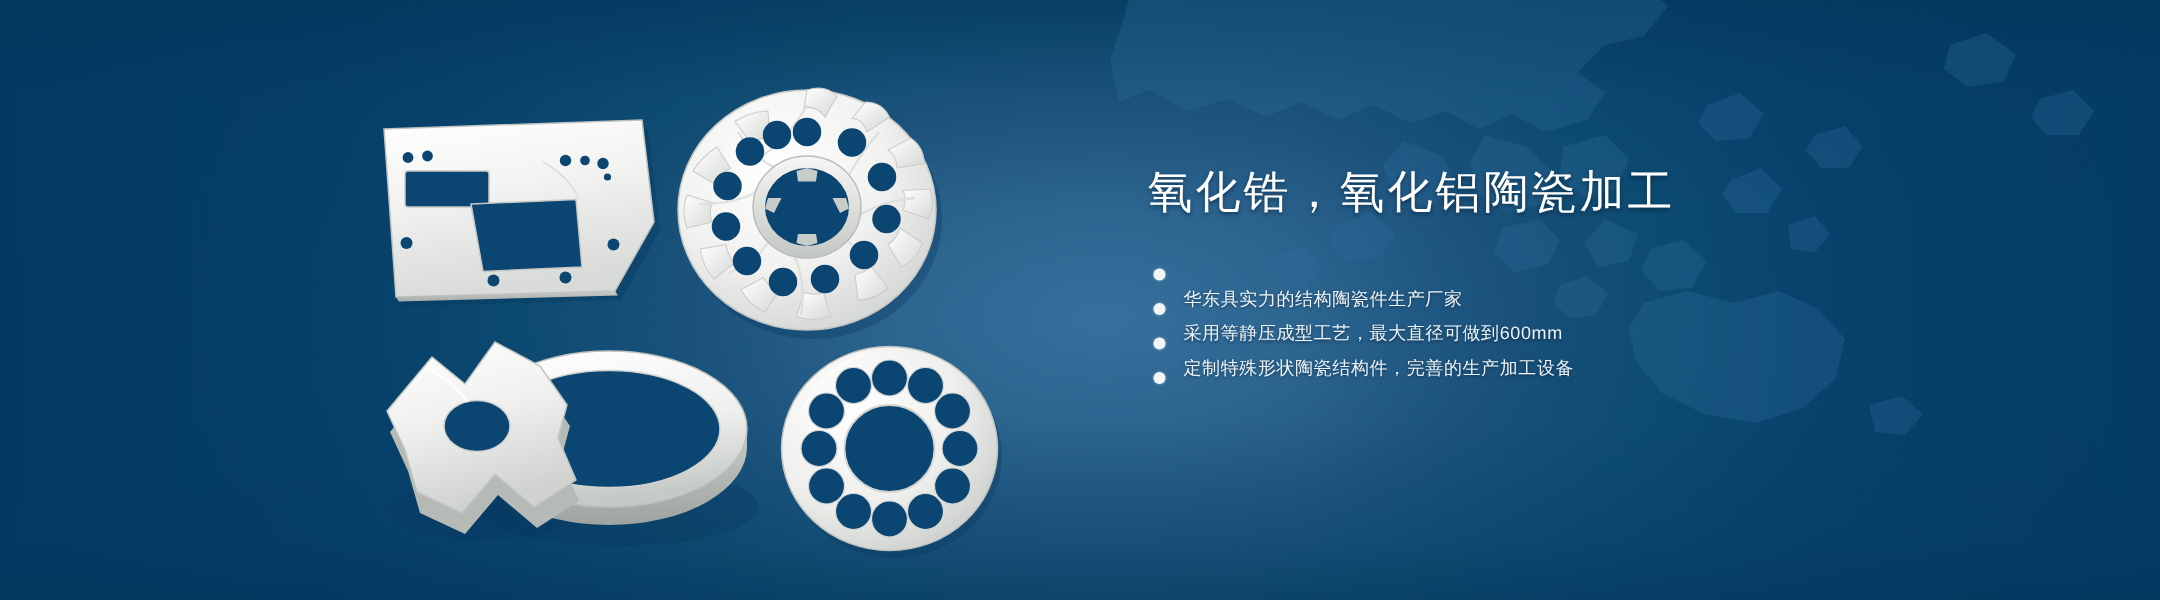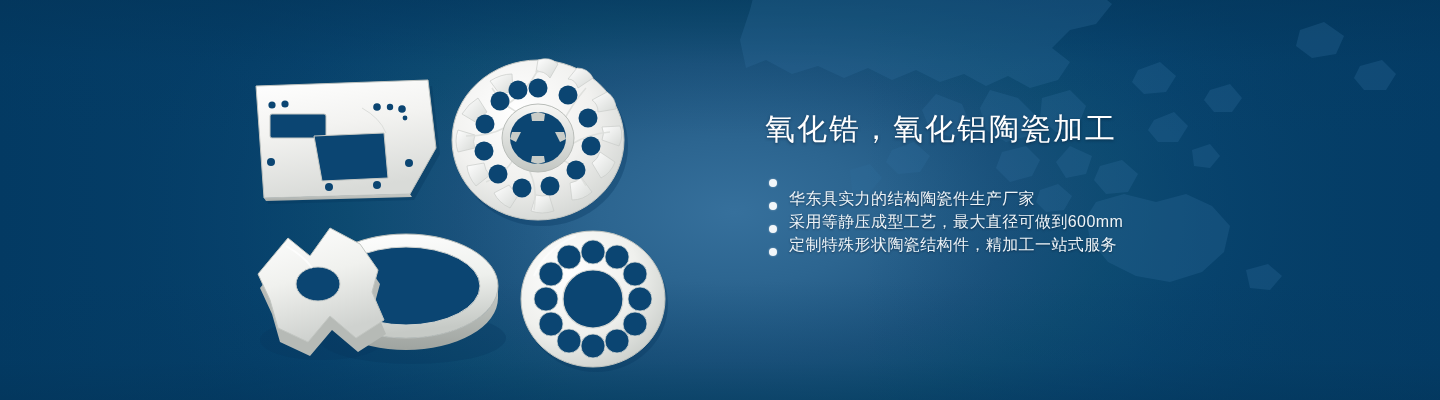--- a/index.html
+++ b/index.html
@@ -100,21 +100,21 @@
     width: 8px;
     height: 8px;
     border-radius: 50%;
     background: #f2f6f9;
     flex: 0 0 8px;
     margin-right: 12px;
     box-shadow: 0 0 2px rgba(255,255,255,0.45);
   }
   .bullet-text {
     color: #eef4f8;
-    font-size: 16px;
+    font-size: 12px;
     line-height: 22px;
     letter-spacing: 0.4px;
     white-space: nowrap;
     text-shadow: 0 1px 2px rgba(0,18,38,0.5);
     margin-top: 32px;
   }
 </style>
 </head>
 <body>
 
@@ -353,21 +353,21 @@
       <li class="bullet">
         <span class="dot"></span>
         <span class="bullet-text">华东具实力的结构陶瓷件生产厂家</span>
       </li>
       <li class="bullet">
         <span class="dot"></span>
         <span class="bullet-text">采用等静压成型工艺，最大直径可做到600mm</span>
       </li>
       <li class="bullet">
         <span class="dot"></span>
-        <span class="bullet-text">定制特殊形状陶瓷结构件，精加工一站式服务</span>
+        <span class="bullet-text">定制特殊形状陶瓷结构件，完善的生产加工设备</span>
       </li>
       <li class="bullet">
         <span class="dot"></span>
       </li>
     </ul>
   </div>
 
 </div>
 
 </body></html>

